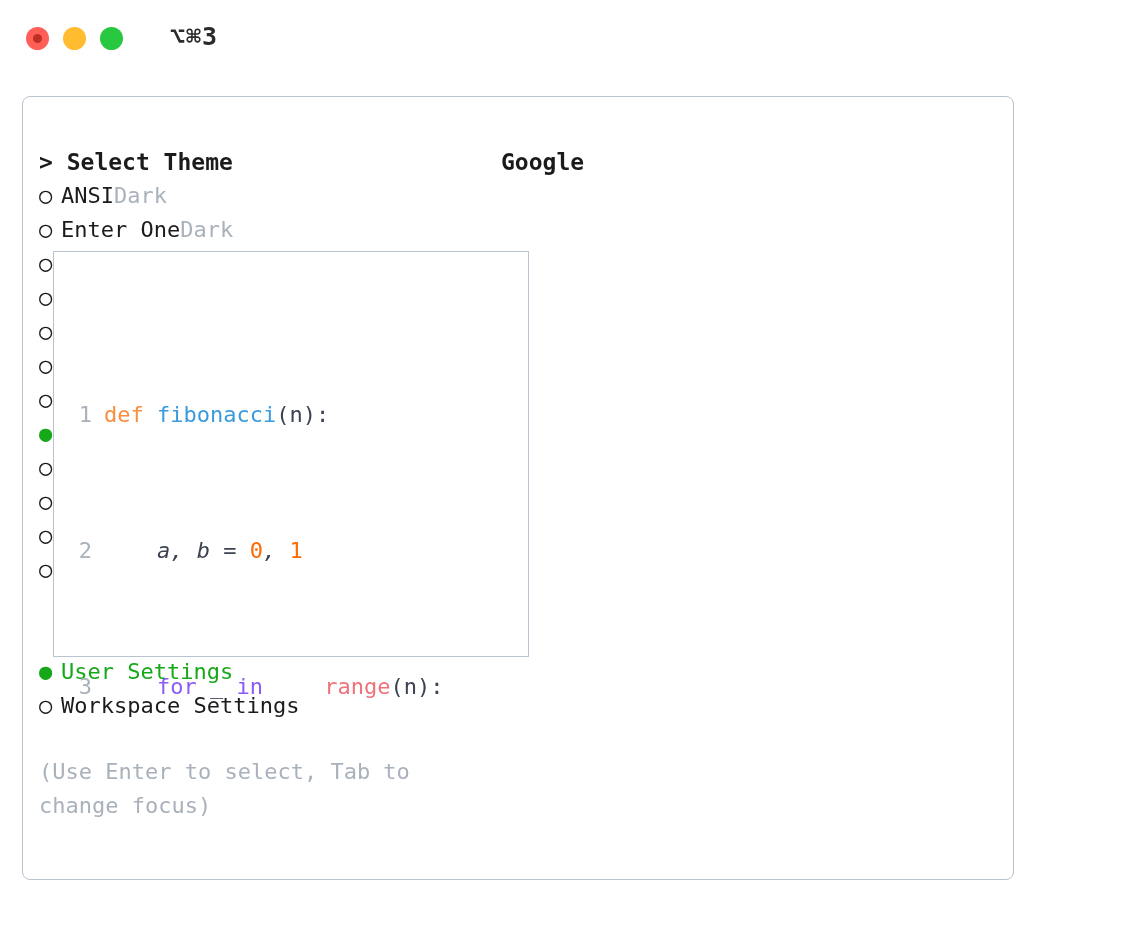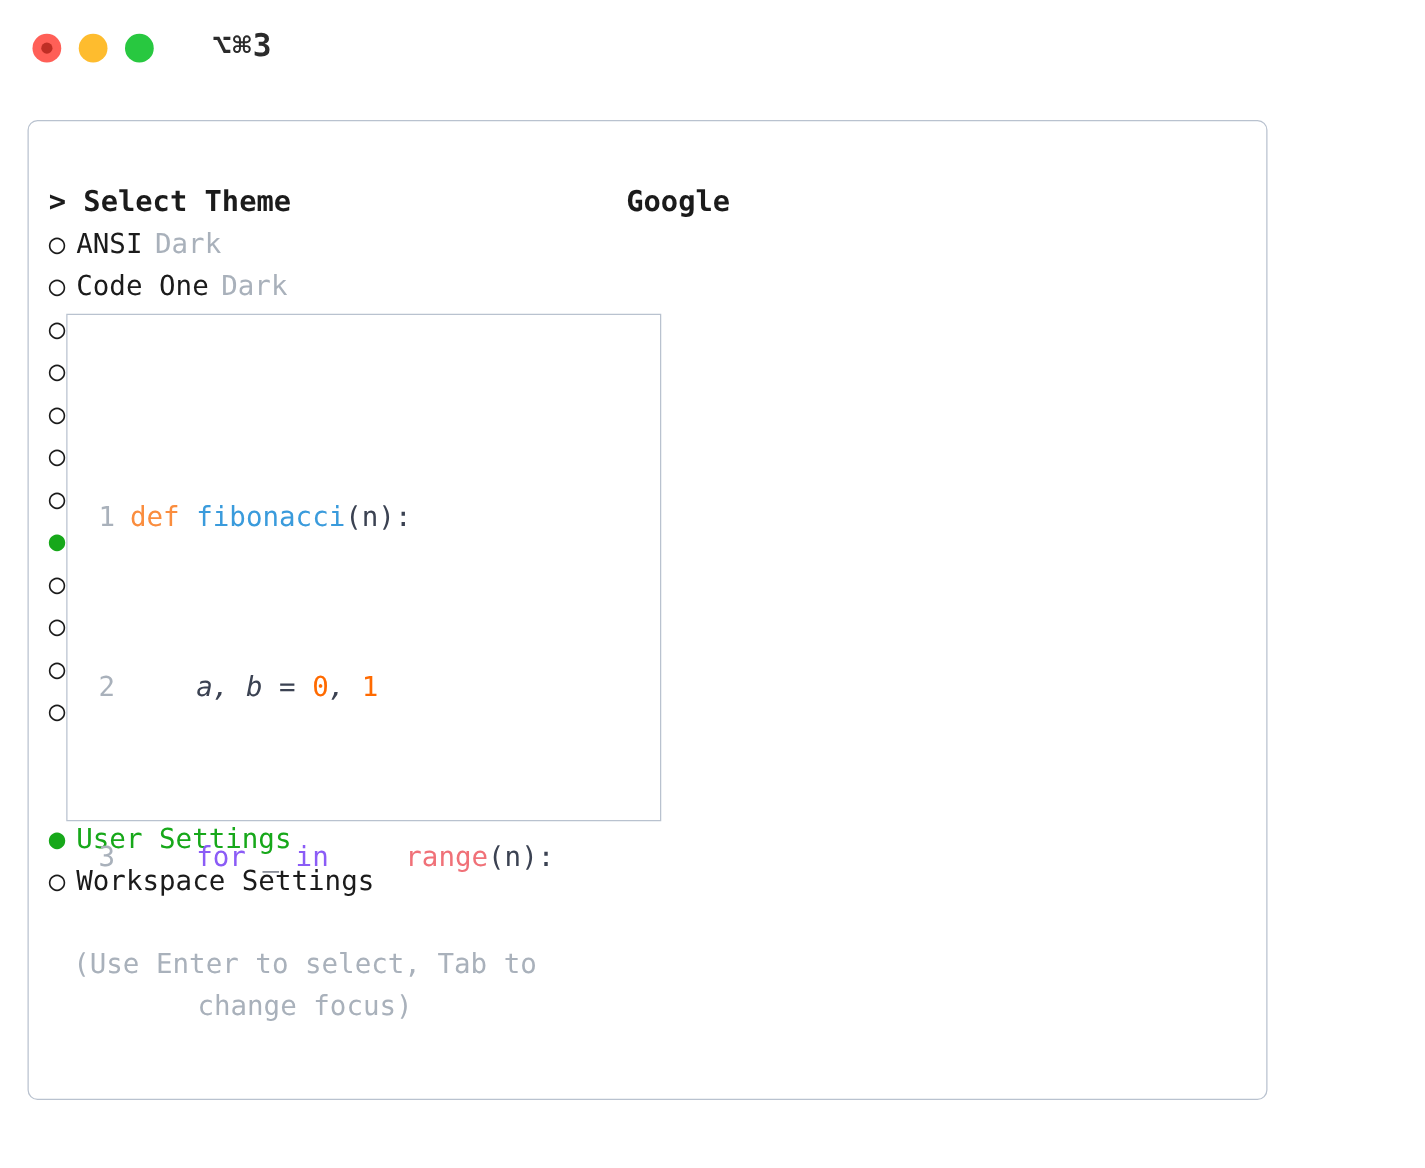--- a/index.html
+++ b/index.html
@@ -105,37 +105,35 @@
   .bullet {
     width: 22px;
     display: inline-block;
     flex: 0 0 22px;
     color: #1b1b1b;
   }
   .row.selected .bullet { color: #17a81a; }
   .row.selected .label { color: #17a81a; }
   .tag {
     color: #a9b1bb;
-    margin-left: 10px;
   }
   .apply-head {
     margin-top: 34px;
     font-size: 22px;
     line-height: 34px;
     color: #1b1b1b;
     padding-left: 26px;
     white-space: pre;
   }
   .hint {
     margin-top: 32px;
     font-size: 22px;
     line-height: 34px;
     color: #a9b1bb;
     width: 410px;
-    text-align: center;
   }
   .preview-box {
     position: absolute;
     left: 30px;
     top: 154px;
     width: 476px;
     height: 406px;
     border: 1px solid #b9c2cf;
     box-sizing: border-box;
     background: #ffffff;
@@ -185,21 +183,21 @@
       <div class="list">
 
         <div class="row">
           <span class="bullet">○</span>
           <span class="label">ANSI</span>
           <span class="tag">Dark</span>
         </div>
 
         <div class="row">
           <span class="bullet">○</span>
-          <span class="label">Code One</span>
+          <span class="label">Enter One</span>
           <span class="tag">Dark</span>
         </div>
 
         <div class="row">
           <span class="bullet">○</span>
           <span class="label">Ayu</span>
           <span class="tag">Dark</span>
         </div>
 
         <div class="row">

